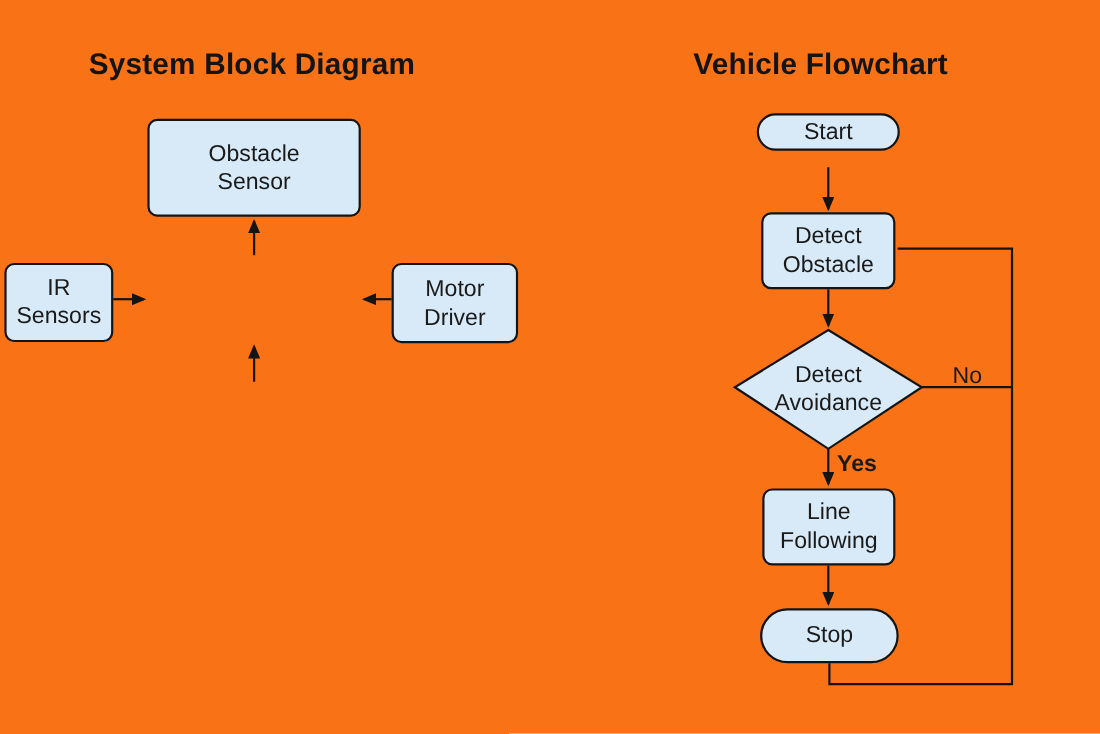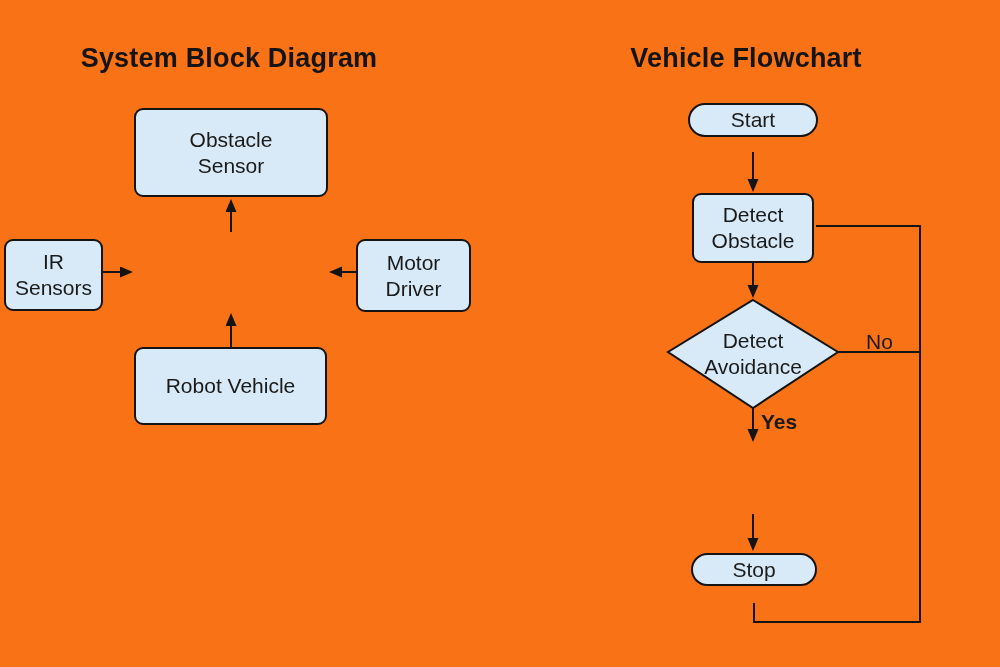--- a/index.html
+++ b/index.html
@@ -99,25 +99,26 @@
 
   <div class="diagram-title" style="left:29px; top:43px; width:400px;">System Block Diagram</div>
   <div class="diagram-title" style="left:546px; top:43px; width:400px;">Vehicle Flowchart</div>
 
   <div class="node" style="left:134px; top:108px; width:194px; height:89px;">Obstacle
 Sensor</div>
   <div class="node" style="left:4px; top:239px; width:99px; height:72px;">IR
 Sensors</div>
   <div class="node" style="left:356px; top:239px; width:115px; height:73px;">Motor
 Driver</div>
-  <div class="node" style="left:134px; top:347px; width:193px; height:78px;">Robot Vehicle</div>
 
   <div class="node terminator" style="left:688px; top:103px; width:130px; height:34px;">Start</div>
   <div class="node" style="left:692px; top:193px; width:122px; height:70px;">Detect
 Obstacle</div>
   <div class="diamond-label" style="left:668px; top:327px; width:170px; height:54px;">Detect
 Avoidance</div>
-  <div class="node terminator" style="left:691px; top:553px; width:126px; height:33px;">Stop</div>
+  <div class="node" style="left:693px; top:444px; width:121px; height:70px;">Line
+Following</div>
+  <div class="node terminator" style="left:691px; top:553px; width:126px; height:50px;">Stop</div>
 
   <div class="edge-label" style="left:846px; top:330px;margin-left:20px;">No</div>
   <div class="edge-label" style="left:761px; top:410px;font-weight:bold;">Yes</div>
 
 </div>
 
 </body></html>

